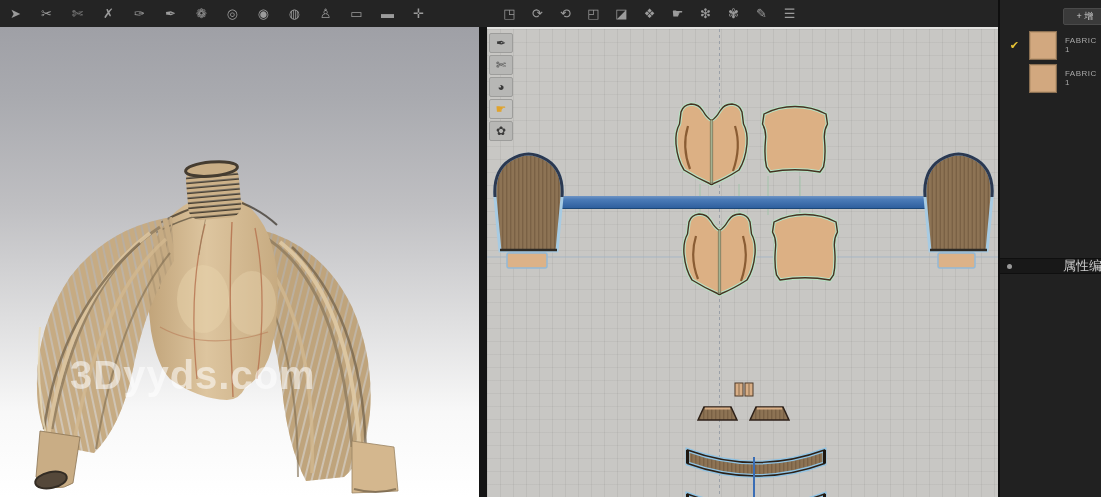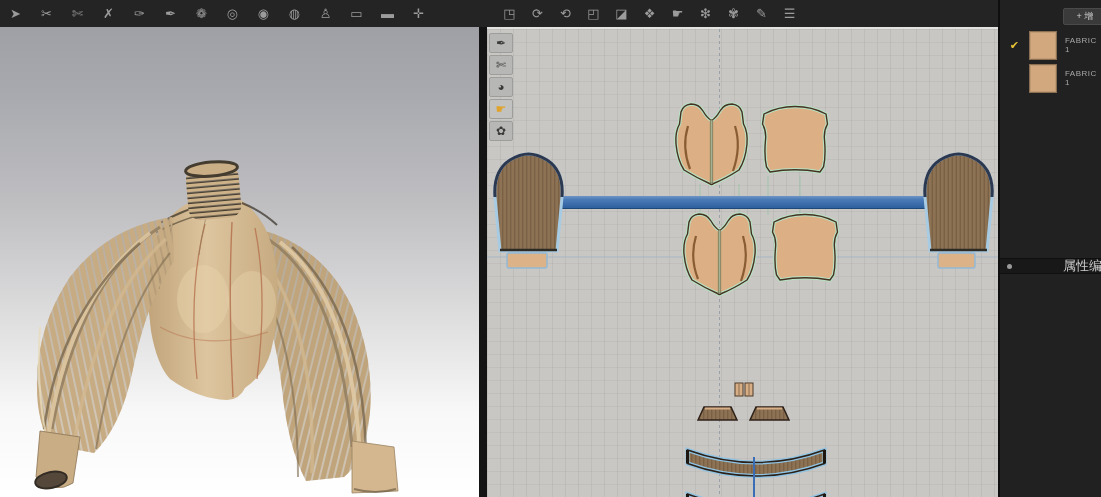--- a/index.html
+++ b/index.html
@@ -155,20 +155,21 @@
 
       <g>
         <path d="M40,404 L80,410 L73,456 Q55,468 36,450 Z" fill="#c9ad85" stroke="#8a7454" stroke-width="0.8"></path>
         <ellipse cx="51" cy="453" rx="16" ry="8" fill="#55483a" stroke="#332c24" stroke-width="2" transform="rotate(-12 51 453)"></ellipse>
       </g>
       <g>
         <path d="M352,414 L394,420 L398,464 L352,466 Z" fill="#d4b78e" stroke="#9a8462" stroke-width="0.8"></path>
         <path d="M354,462 Q376,468 396,462" stroke="#6e5c44" stroke-width="2" fill="none" opacity="0.7"></path>
       </g>
     </svg>
+    <div class="watermark">3Dyyds.com</div>
   </div>
 
   <div class="vsep"></div>
 
   <div class="vp2d">
     <div class="tools2d">
       <div class="tool2d">✒</div>
       <div class="tool2d">✄</div>
       <div class="tool2d">◕</div>
       <div class="tool2d active">☛</div>

